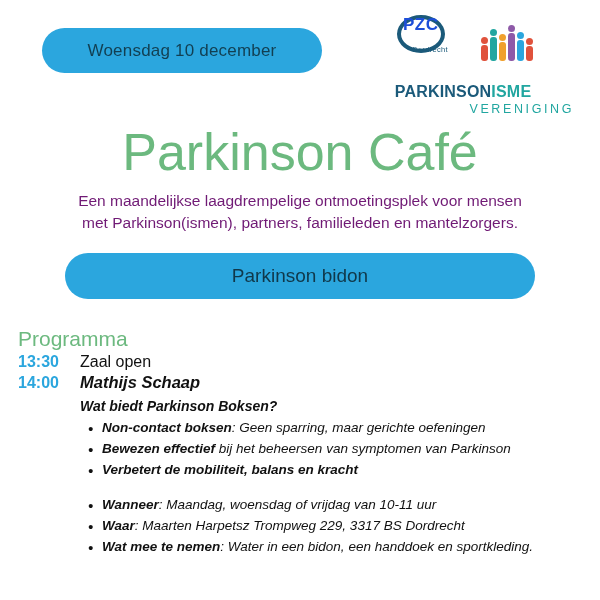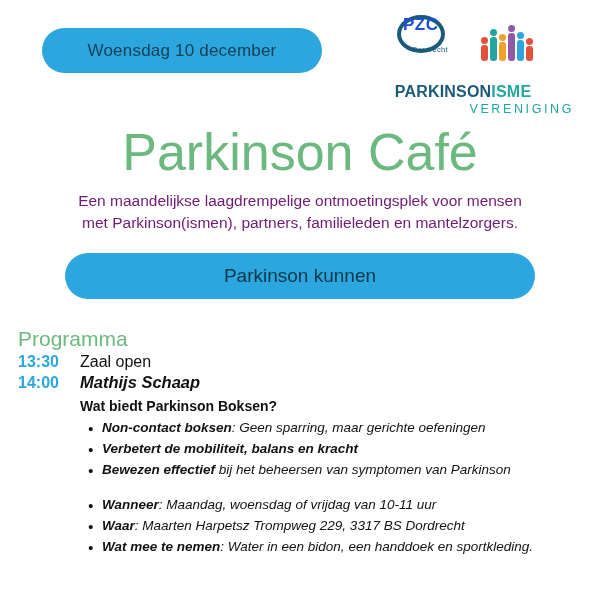--- a/index.html
+++ b/index.html
@@ -183,20 +183,21 @@
   }
   .row-text.speaker {
     font-weight: bold;
     font-style: italic;
     font-size: 16.5px;
   }
 
   .question {
     margin: 6px 0 0 80px;
     font-weight: bold;
+    font-style: italic;
     font-size: 14px;
     color: #111;
   }
   ul.bullets {
     margin: 4px 0 0 0;
     padding-left: 102px;
     list-style: none;
   }
   ul.bullets li {
     position: relative;
@@ -270,41 +271,41 @@
     </div>
     <div class="pv-sub">VERENIGING</div>
   </div>
 </div>
 
 <h1 class="main-title">Parkinson Café</h1>
 
 <p class="intro">Een maandelijkse laagdrempelige ontmoetingsplek voor mensen met Parkinson(ismen), partners, familieleden en mantelzorgers.</p>
 
 <div class="subject-pill">
-  <span>Parkinson kunnen</span>
+  <span>Parkinson bidon</span>
 </div>
 
 <div class="programma-title">Programma</div>
 
 <div class="rows">
   <div class="row">
     <div class="time">13:30</div>
     <div class="row-text">Zaal open</div>
   </div>
   <div class="row">
     <div class="time">14:00</div>
     <div class="row-text speaker">Mathijs Schaap</div>
   </div>
 </div>
 
 <div class="question">Wat biedt Parkinson Boksen?</div>
 
 <ul class="bullets">
   <li><b>Non-contact boksen</b><span>: Geen sparring, maar gerichte oefeningen</span></li>
+  <li><b>Bewezen effectief</b><span> bij het beheersen van symptomen van Parkinson</span></li>
   <li><b>Verbetert de mobiliteit, balans en kracht</b><span></span></li>
-  <li><b>Bewezen effectief</b><span> bij het beheersen van symptomen van Parkinson</span></li>
 </ul>
 
 <ul class="bullets second">
   <li><b>Wanneer</b><span>: Maandag, woensdag of vrijdag van 10-11 uur</span></li>
   <li><b>Waar</b><span>: Maarten Harpetsz Trompweg 229, 3317 BS Dordrecht</span></li>
   <li><b>Wat mee te nemen</b><span>: Water in een bidon, een handdoek en sportkleding.</span></li>
 </ul>
 
 </body></html>

